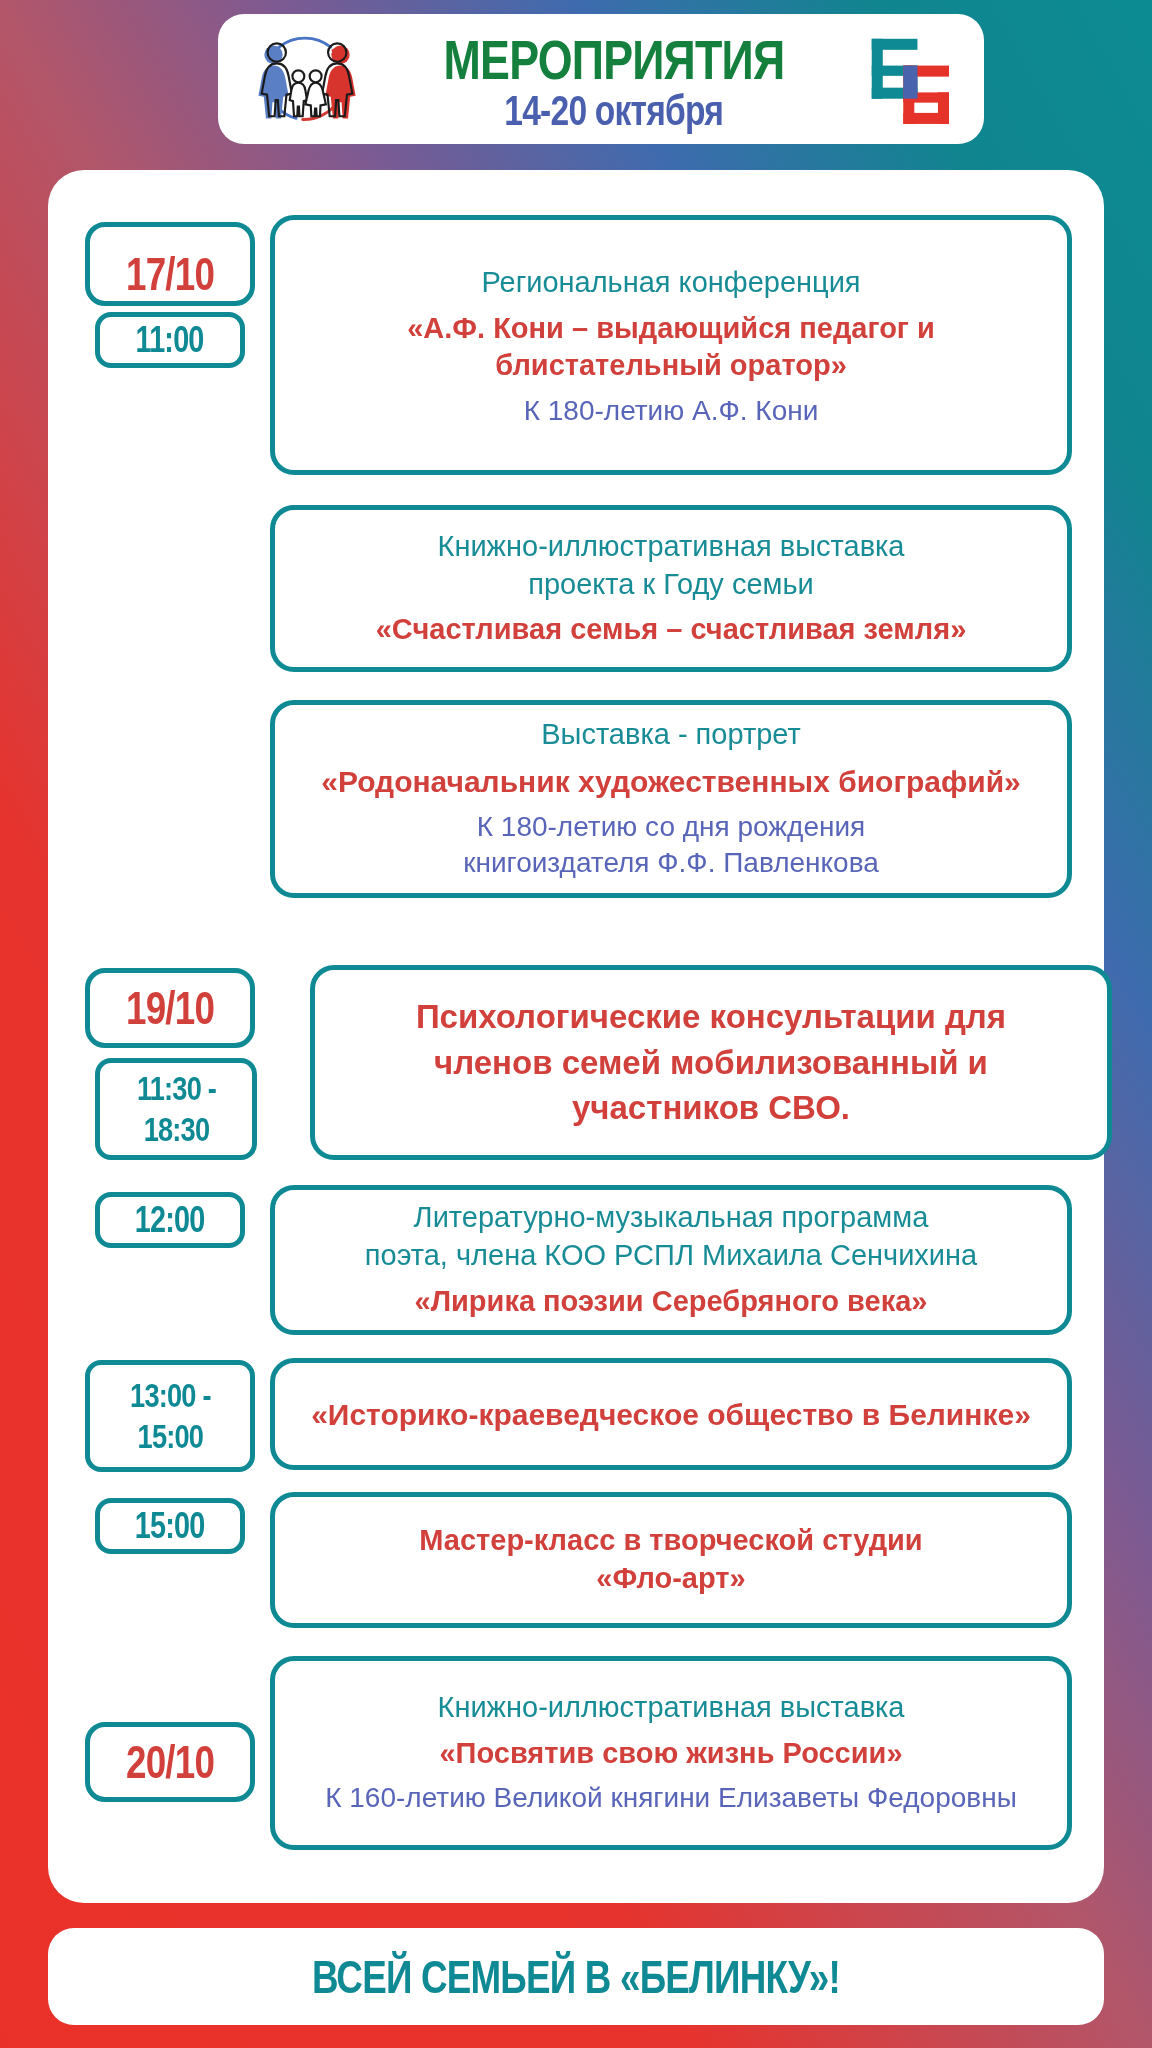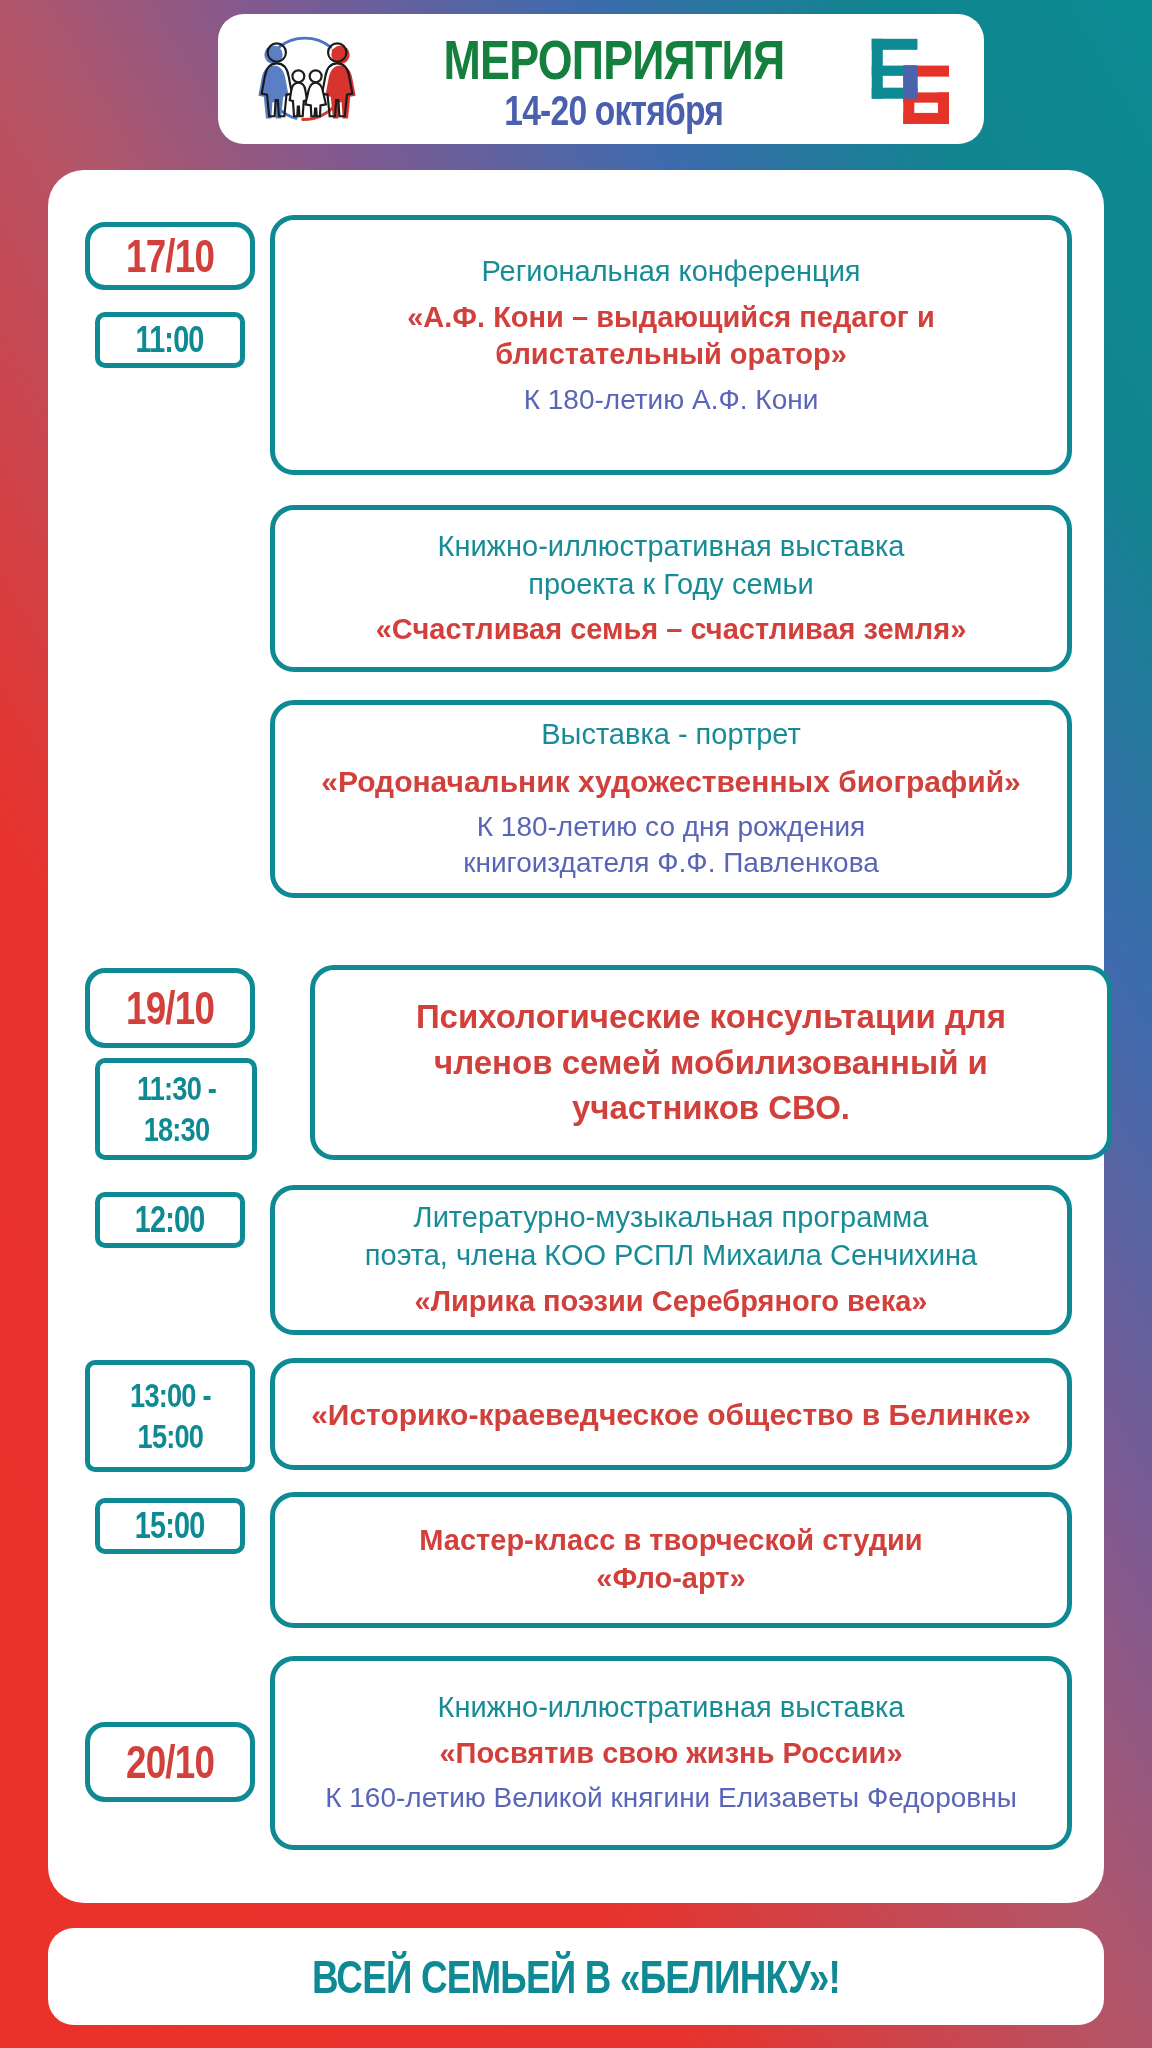--- a/index.html
+++ b/index.html
@@ -26,29 +26,29 @@
   .main-card{
     position:absolute;left:48px;top:170px;width:1056px;height:1733px;
     background:#ffffff;border-radius:36px;
   }
   .badge{
     position:absolute;background:#fff;border:5px solid #0f8a94;
     display:flex;align-items:center;justify-content:center;box-sizing:border-box;
     text-align:center;
   }
   .badge.date{border-radius:20px;color:#d2403c;font-size:46px;font-weight:700;}
-  .badge.time{border-radius:10px;color:#0f8a94;font-size:36px;font-weight:700;}
+  .badge.time{border-radius:16px;color:#0f8a94;font-size:36px;font-weight:700;}
   .badge.time.dbl{font-size:34px;line-height:1.2;}
   .event-card{
     position:absolute;left:222px;width:802px;box-sizing:border-box;
     background:#fff;border:5px solid #0f8a94;border-radius:24px;
     display:flex;flex-direction:column;align-items:center;justify-content:center;
     text-align:center;padding:10px 28px;
   }
-  .event-card.top-pad{justify-content:flex-start;padding-top:29px;}
+  .event-card.top-pad{justify-content:flex-start;padding-top:40px;}
   .ln{margin:4px 0;white-space:pre-line;line-height:1.3;}
   .ln.teal{color:#188c96;font-size:29px;font-weight:400;}
   .ln.red{color:#d2403c;font-size:29px;font-weight:700;}
   .ln.blue{color:#5865b8;font-size:28px;font-weight:400;}
   .ln.red.big{font-size:33px;line-height:1.38;}
   .ln.red.mid{font-size:30px;}
   
   .footer-bar{
     position:absolute;left:48px;top:1928px;width:1056px;height:97px;
     background:#ffffff;border-radius:26px;
@@ -114,21 +114,21 @@
         <rect x="90" y="74" width="14" height="40"></rect>
         <rect x="46" y="100" width="58" height="14"></rect>
       </g>
       <rect x="46" y="40" width="18" height="42" fill="#4a63ad"></rect>
     </svg>
   </div>
 </div>
 
 <div class="main-card">
 
-  <div class="badge date" style="left:37px;top:52px;width:170px;height:68px;">
+  <div class="badge date" style="left:37px;top:52px;width:170px;height:84px;align-items:flex-end;">
     <span class="cond">17/10</span>
   </div>
   <div class="badge time" style="left:47px;top:142px;width:150px;height:56px;">
     <span class="cond">11:00</span>
   </div>
   <div class="event-card top-pad" style="top:45px;height:260px;">
     <p class="ln teal">Региональная конференция</p>
     <p class="ln red">«А.Ф. Кони – выдающийся педагог и
 блистательный оратор»</p>
     <p class="ln blue">К 180-летию А.Ф. Кони</p>

